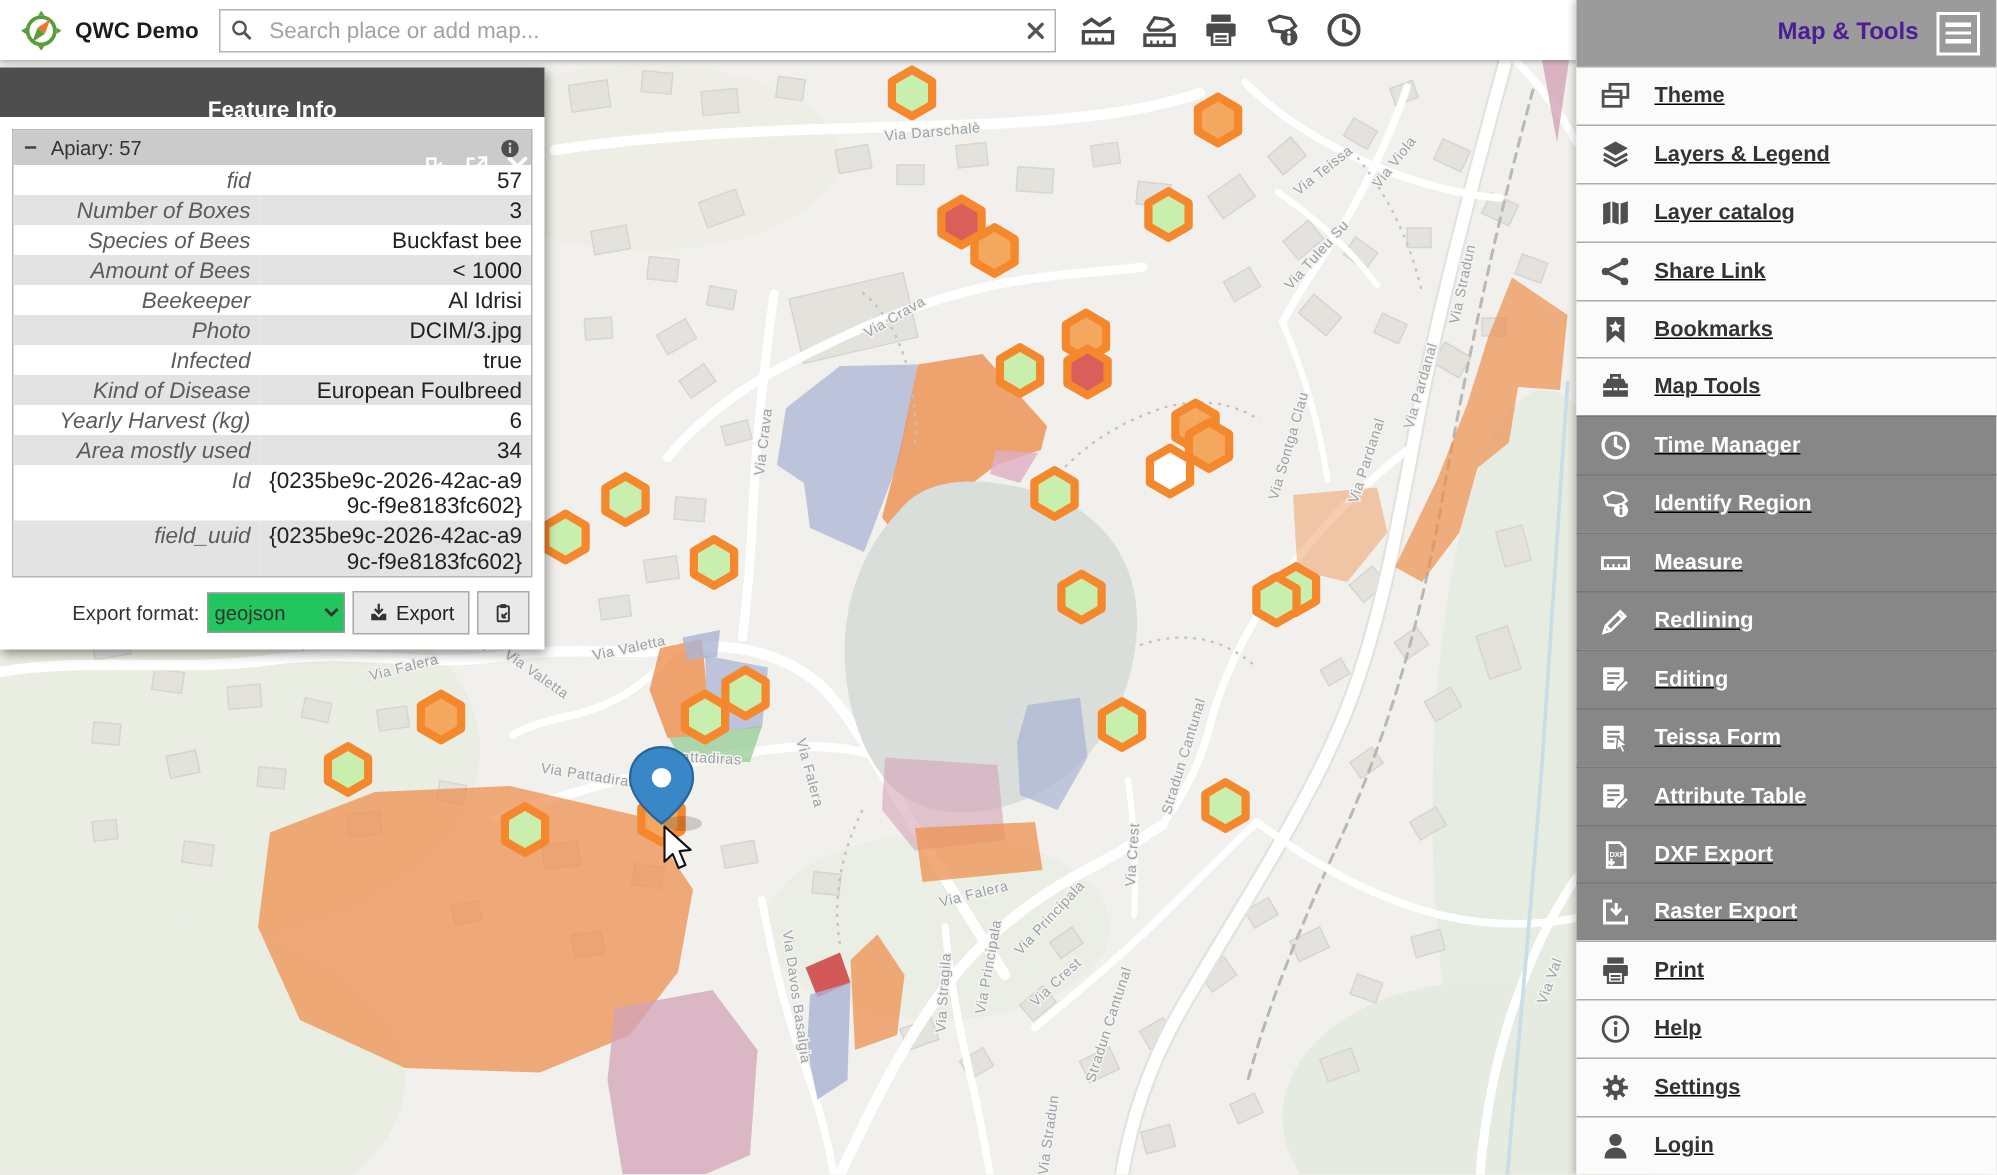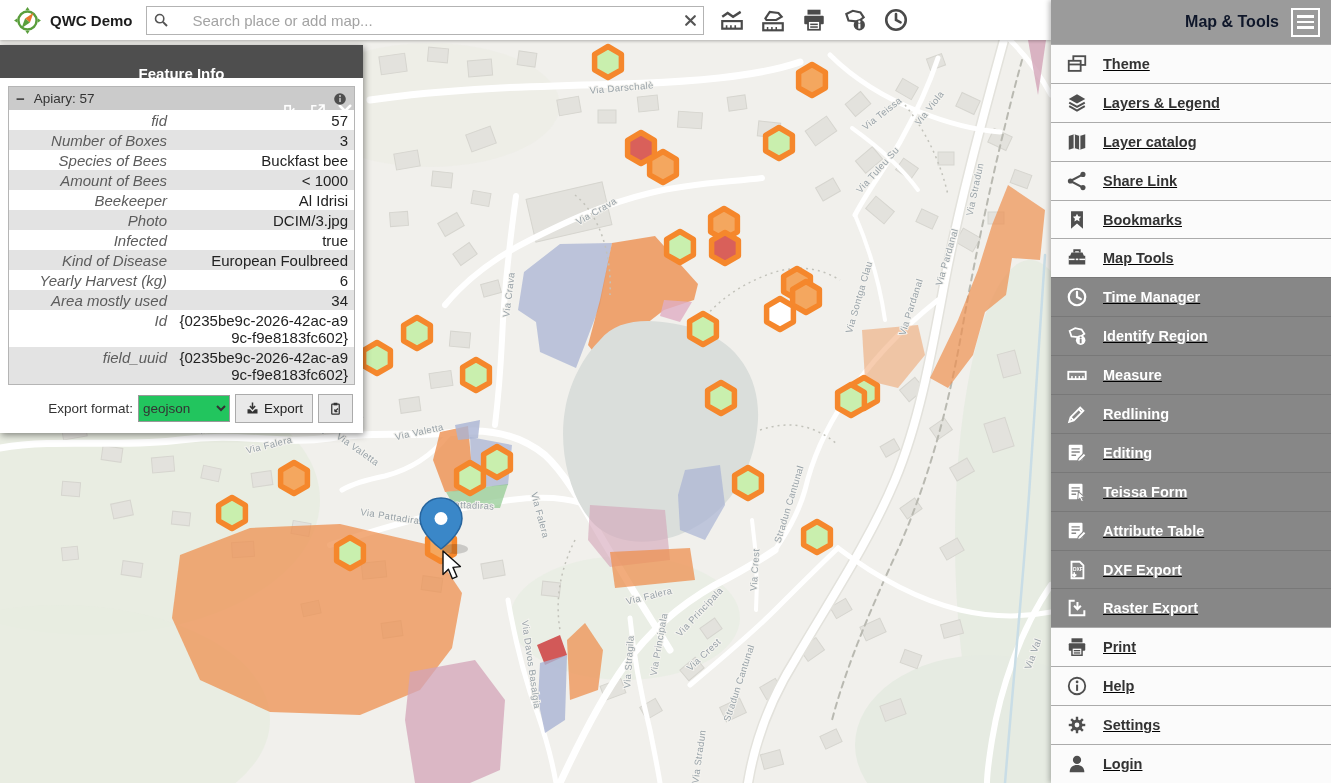--- a/index.html
+++ b/index.html
@@ -12,21 +12,21 @@
   .street-label{font-family:"Liberation Sans",sans-serif;font-size:9.5px;fill:#98a2a8;
     letter-spacing:.4px;paint-order:stroke;stroke:#f4f3ef;stroke-width:2px;}
 
   
   .topbar{position:absolute;left:0;top:0;width:1051px;height:40px;background:#fff;
     display:flex;align-items:center;z-index:6;box-shadow:0 1px 3px rgba(0,0,0,.28);--bg:#fff;}
   .logo{display:flex;align-items:center;gap:8px;padding:0 13px;}
   .logo svg{width:29px;height:29px;}
   .logo-text{font-weight:bold;font-size:15px;color:#1c1c1c;}
   .searchbox{display:flex;align-items:center;width:544px;height:27px;border:1px solid #b3b3b3;
-    background:#fff;padding:0 6px;gap:22px;}
+    background:#fff;padding:0 6px;gap:9px;}
   .searchbox svg{width:16px;height:16px;color:#555;flex:none;}
   .searchbox input{flex:1;border:none;outline:none;font-size:15px;color:#444;
     font-family:"Liberation Sans",sans-serif;}
   .searchbox input::placeholder{color:#a3a3a3;}
   .clear-btn{background:none;border:none;padding:0;cursor:pointer;color:#333;flex:none;display:flex;}
   .clear-btn svg{width:13px;height:13px;}
   .top-tools{display:flex;align-items:center;gap:15px;margin-left:15px;}
   .tool-btn{background:none;border:none;padding:0;cursor:pointer;color:#4a4a4a;display:flex;}
   .tool-btn svg{width:26px;height:26px;}
 
@@ -56,21 +56,21 @@
     font-family:"Liberation Sans",sans-serif;color:#333;width:92px;}
   .btn{height:29px;background:#e9e9e9;border:1px solid #ababab;display:flex;align-items:center;
     gap:4px;padding:0 9px;font-size:13.5px;color:#222;cursor:pointer;
     font-family:"Liberation Sans",sans-serif;}
   .btn svg{width:15px;height:15px;color:#333;}
 
   
   .sidebar{position:absolute;right:0;top:0;width:280px;height:783px;background:#fbfbfb;
     display:flex;flex-direction:column;z-index:7;box-shadow:-2px 0 5px rgba(0,0,0,.25);}
   .sb-header{height:44px;background:#9b9b9b;display:flex;align-items:center;
-    justify-content:flex-end;gap:12px;padding:0 11px;color:#0f172a;font-weight:bold;font-size:16px;flex:none;}
+    justify-content:flex-end;gap:12px;padding:0 11px;color:#4c1d95;font-weight:bold;font-size:16px;flex:none;}
   .hamburger{width:29px;height:29px;border:2px solid #fff;display:flex;flex-direction:column;
     justify-content:center;gap:3px;padding:0 4px;box-sizing:border-box;background:none;cursor:pointer;}
   .hamburger span{display:block;height:2.5px;background:#fff;}
   .filter-row{height:37px;display:flex;align-items:center;gap:10px;padding:0 12px;flex:none;
     border-bottom:1px solid #9e9e9e;}
   .filter-row > svg{width:22px;height:22px;color:#444;flex:none;}
   .filter-wrap{position:relative;flex:1;display:flex;align-items:center;}
   .filter-wrap input{width:100%;height:25px;border:1px solid #b7b7b7;font-size:13.5px;
     padding:0 24px 0 8px;box-sizing:border-box;color:#444;font-family:"Liberation Sans",sans-serif;}
   .filter-wrap input::placeholder{color:#9a9a9a;}

